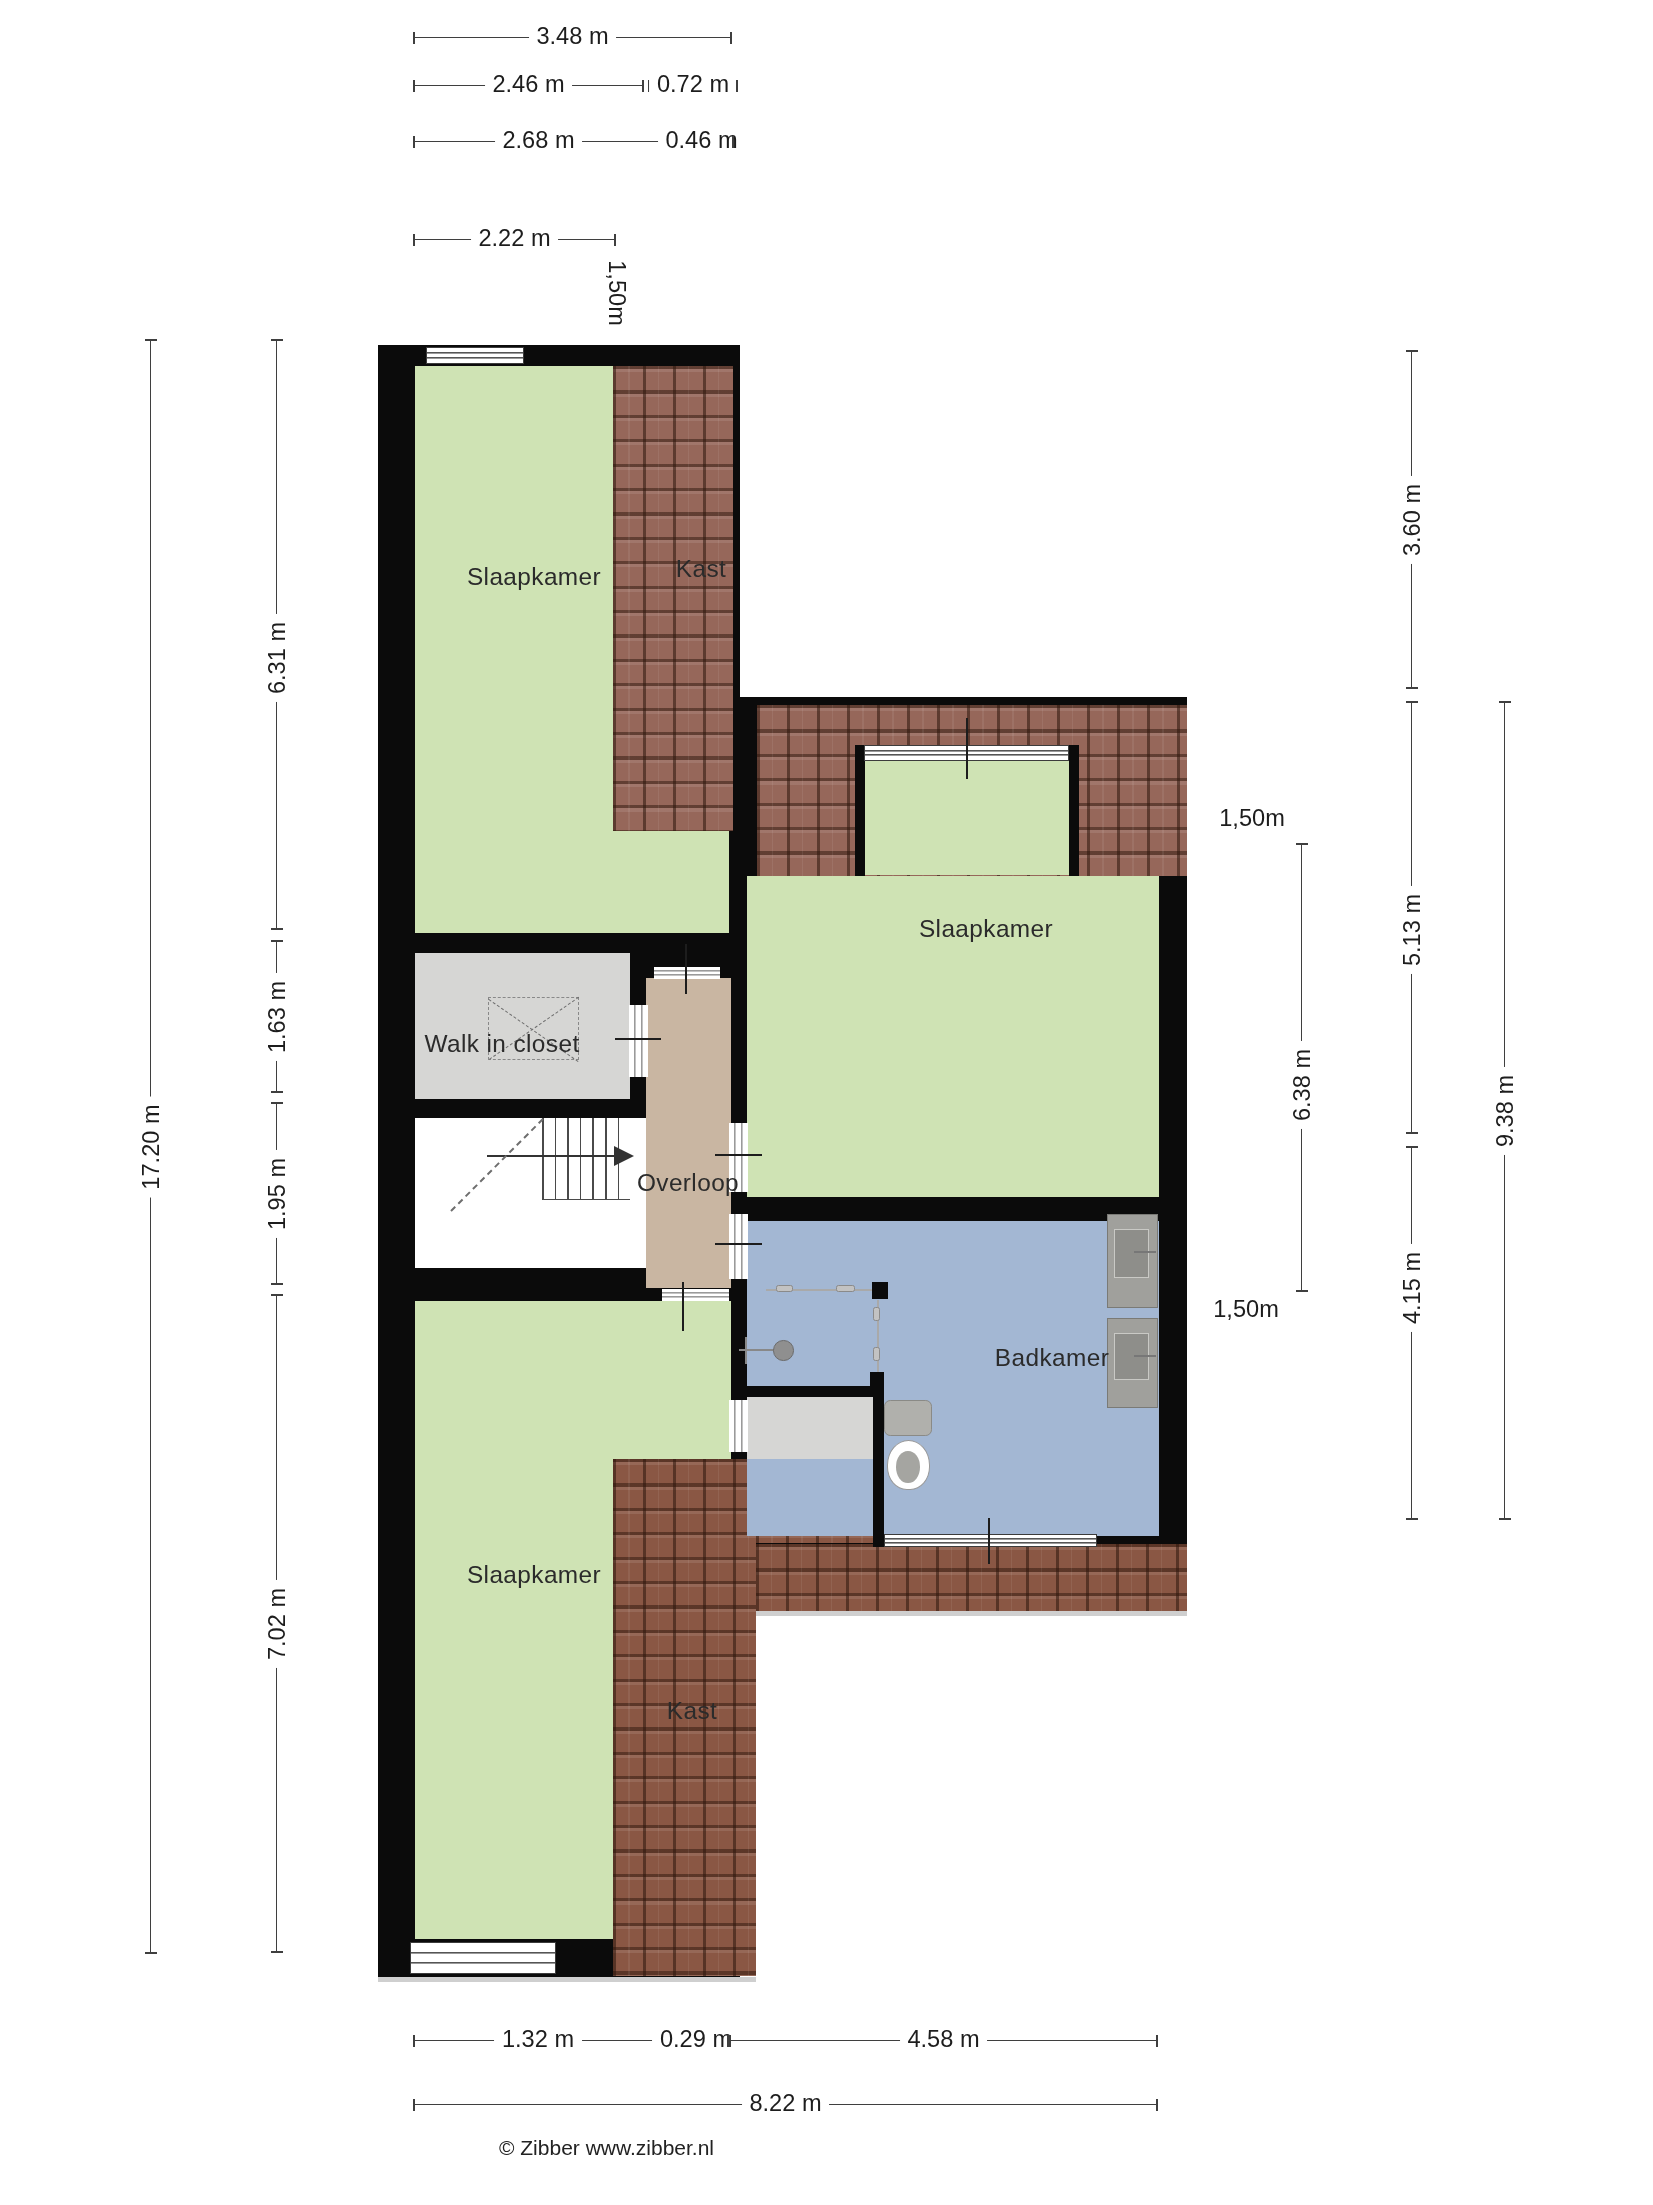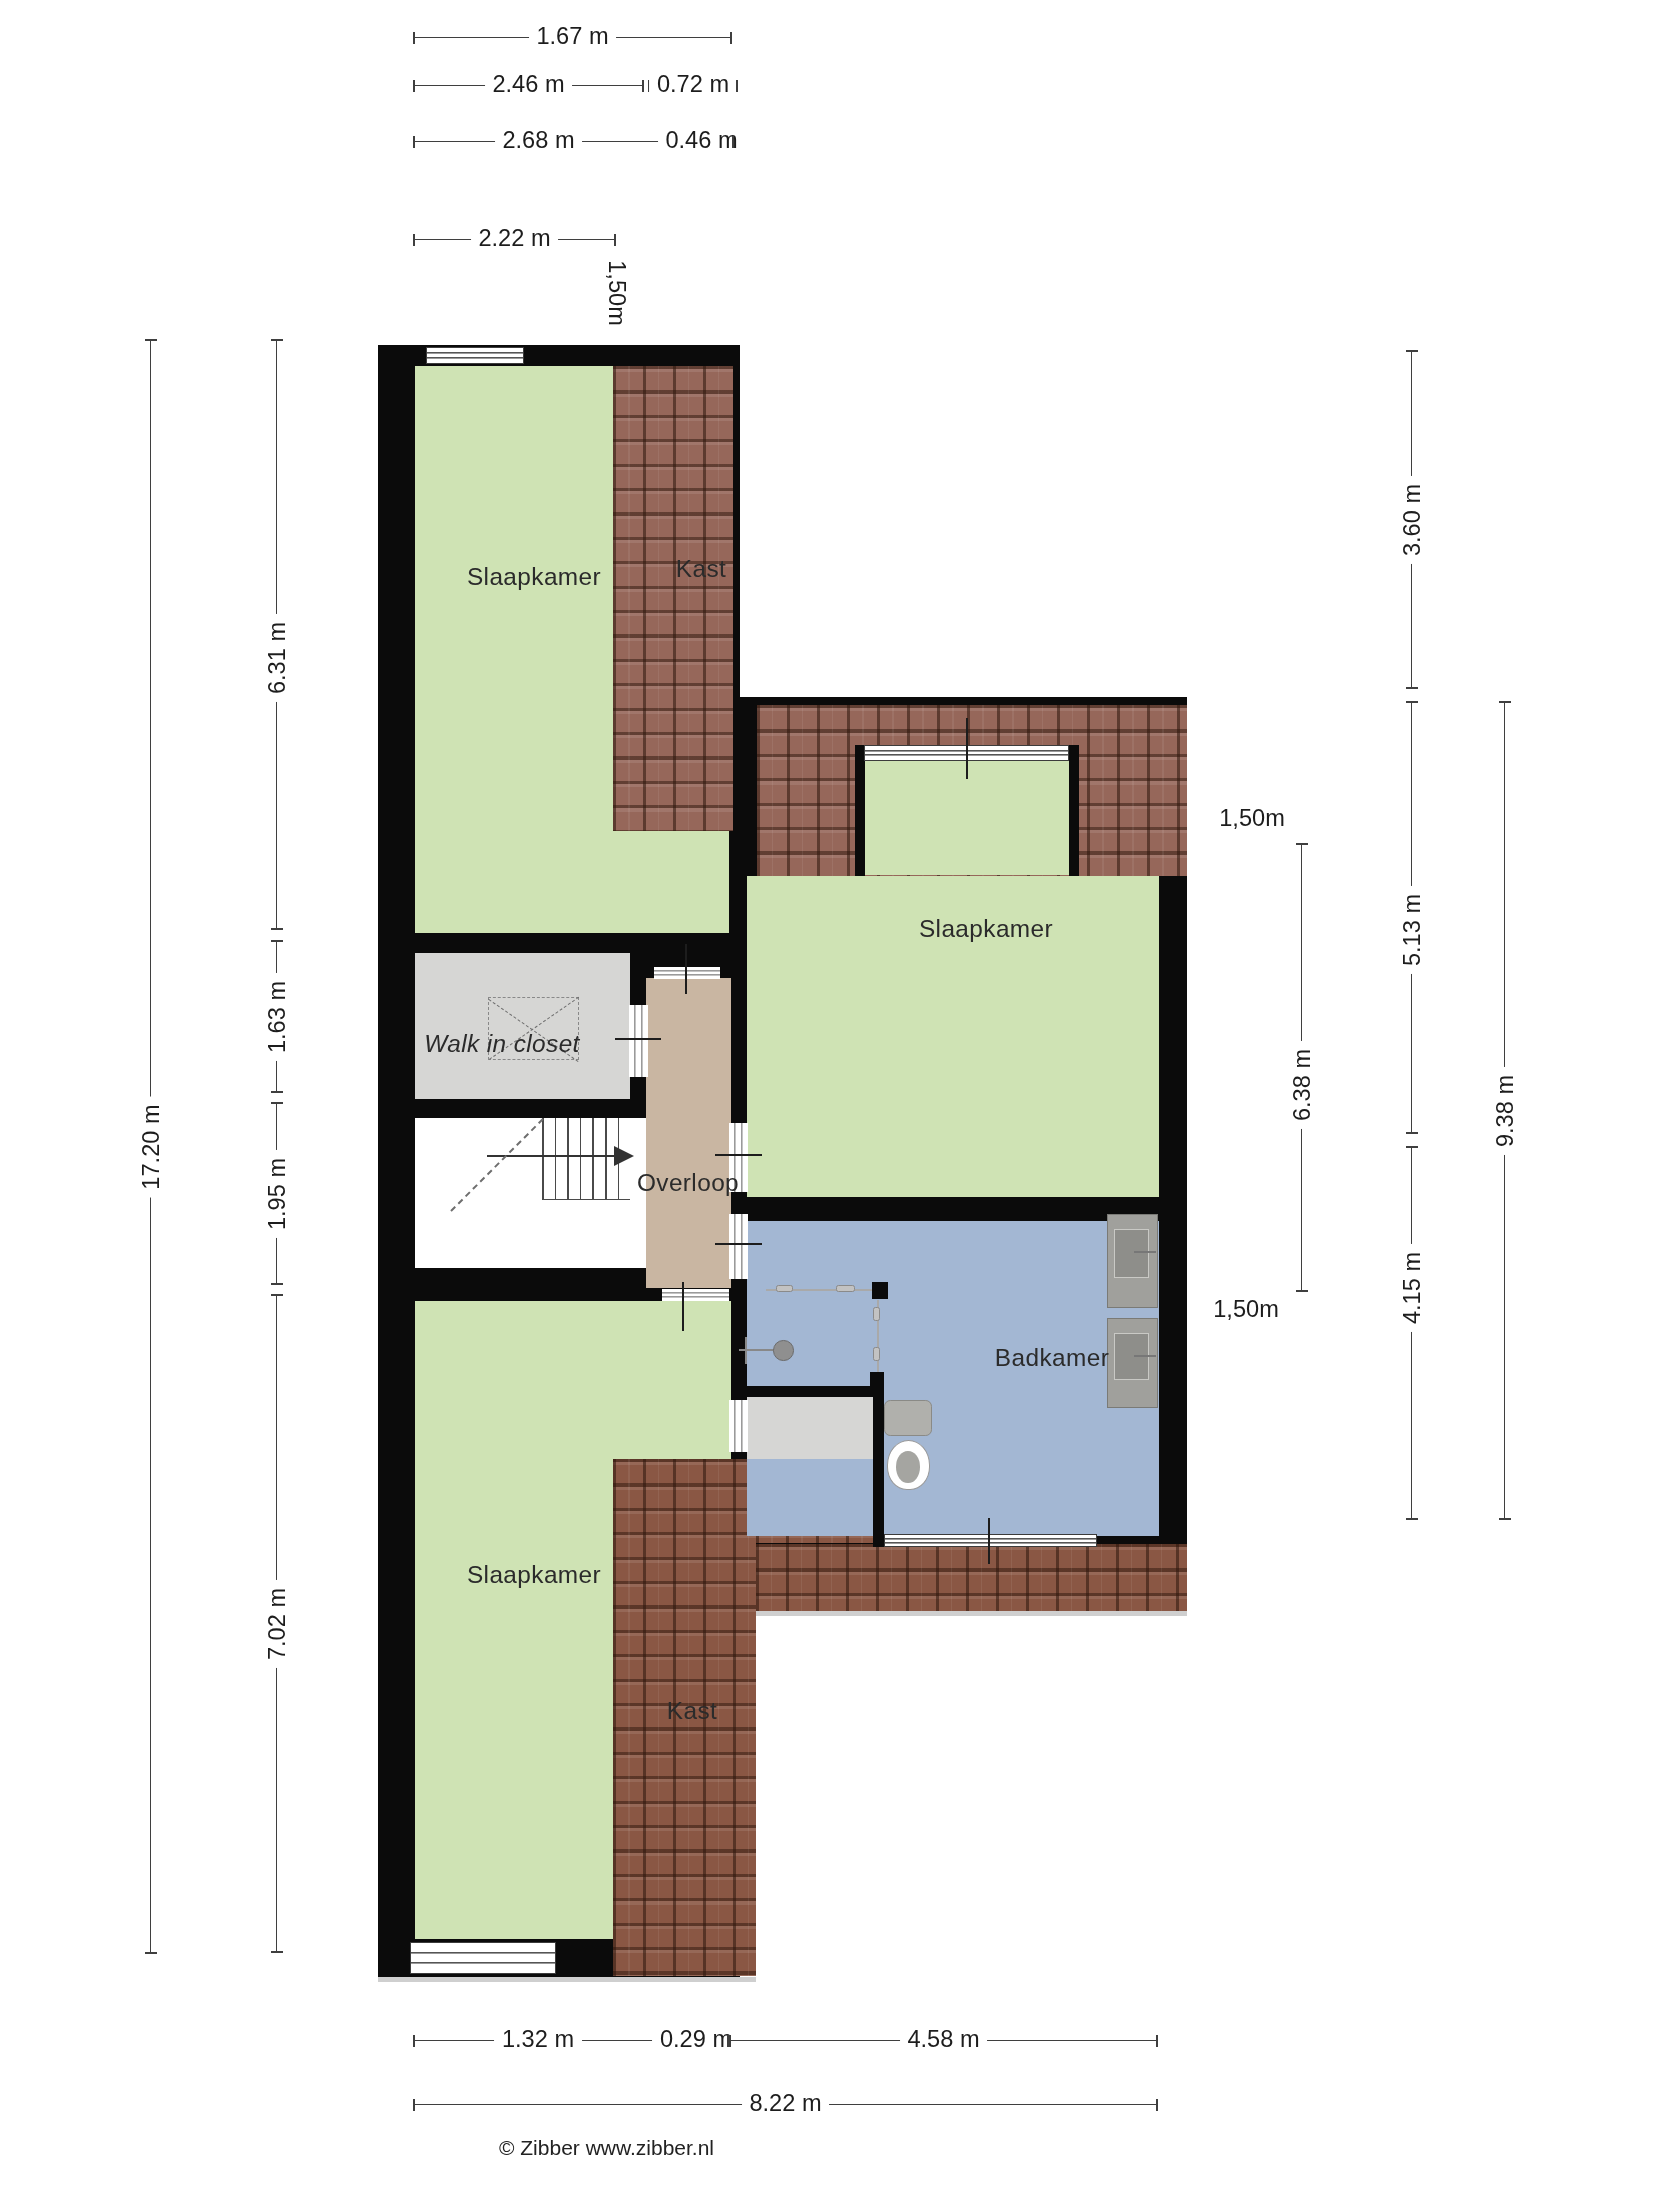--- a/index.html
+++ b/index.html
@@ -128,28 +128,28 @@
   <div class="abs" style="left:873px;top:1307px;width:7px;height:14px;background:#c2c2c2;border:0.8px solid #8a8a8a;border-radius:2.4px;"></div>
   <div class="abs" style="left:873px;top:1347px;width:7px;height:14px;background:#c2c2c2;border:0.8px solid #8a8a8a;border-radius:2.4px;"></div>
   <div class="abs" style="left:750px;top:1349px;width:27px;height:2.4px;background:#888;"></div>
   <div class="abs" style="left:773px;top:1340px;width:20.5px;height:20.5px;background:#8f8f8f;border:1.6px solid #6b6b6b;border-radius:50%;"></div>
   <div class="abs" style="left:745px;top:1337px;width:2.4px;height:27px;background:#888;"></div>
   <div class="abs" style="left:739px;top:1349px;width:14px;height:2.4px;background:#888;"></div>
 
   <div class="room-label" style="left:534px;top:577px;">Slaapkamer</div>
   <div class="room-label" style="left:701px;top:569px;">Kast</div>
   <div class="room-label" style="left:986px;top:929px;">Slaapkamer</div>
-  <div class="room-label" style="left:502px;top:1044px;font-style:italic;">Walk in closet</div>
+  <div class="room-label" style="left:502px;top:1044px;">Walk in closet</div>
   <div class="room-label" style="left:688px;top:1183px;">Overloop</div>
   <div class="room-label" style="left:1052px;top:1358px;">Badkamer</div>
   <div class="room-label" style="left:534px;top:1575px;">Slaapkamer</div>
   <div class="room-label" style="left:692px;top:1711px;">Kast</div>
 
   <div class="dh" style="left:413px;top:37px;width:319px;">
-      <span class="lbl">1.67 m</span>
+      <span class="lbl">3.48 m</span>
     </div>
   <div class="dh" style="left:413px;top:85px;width:231px;">
       <span class="lbl">2.46 m</span>
     </div>
   <div class="dh" style="left:648px;top:85px;width:90px;">
       <span class="lbl">0.72 m</span>
     </div>
   <div class="dh" style="left:413px;top:141px;width:251px;">
       <span class="lbl">2.68 m</span>
     </div>

